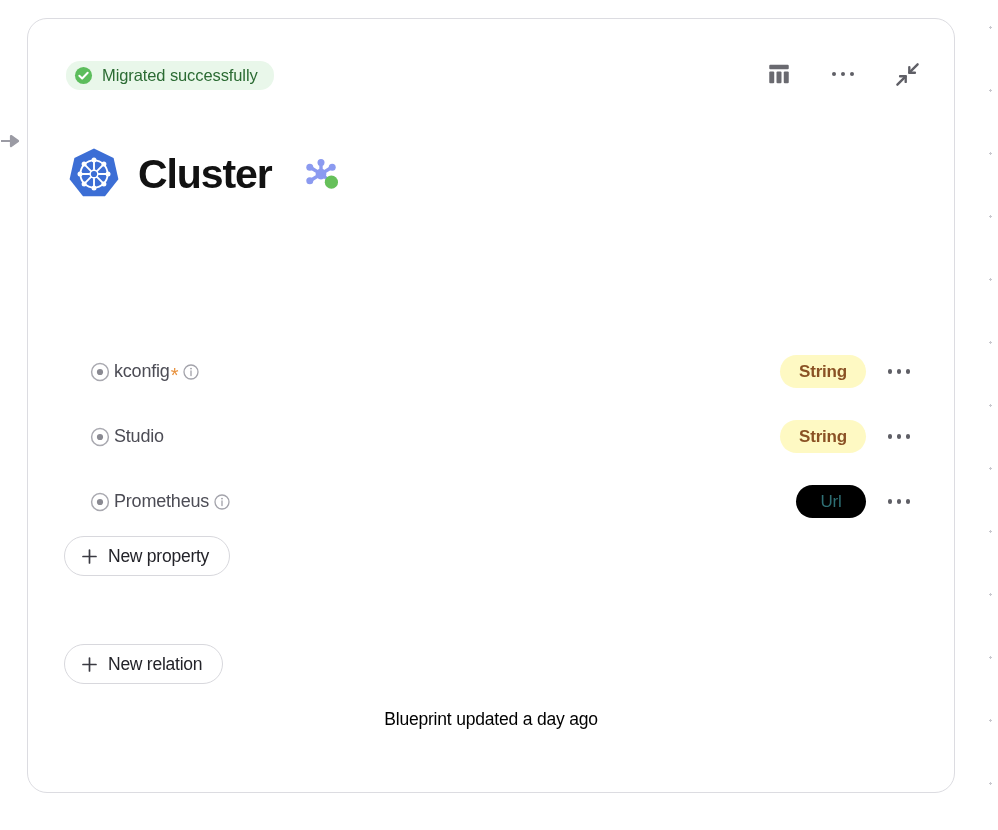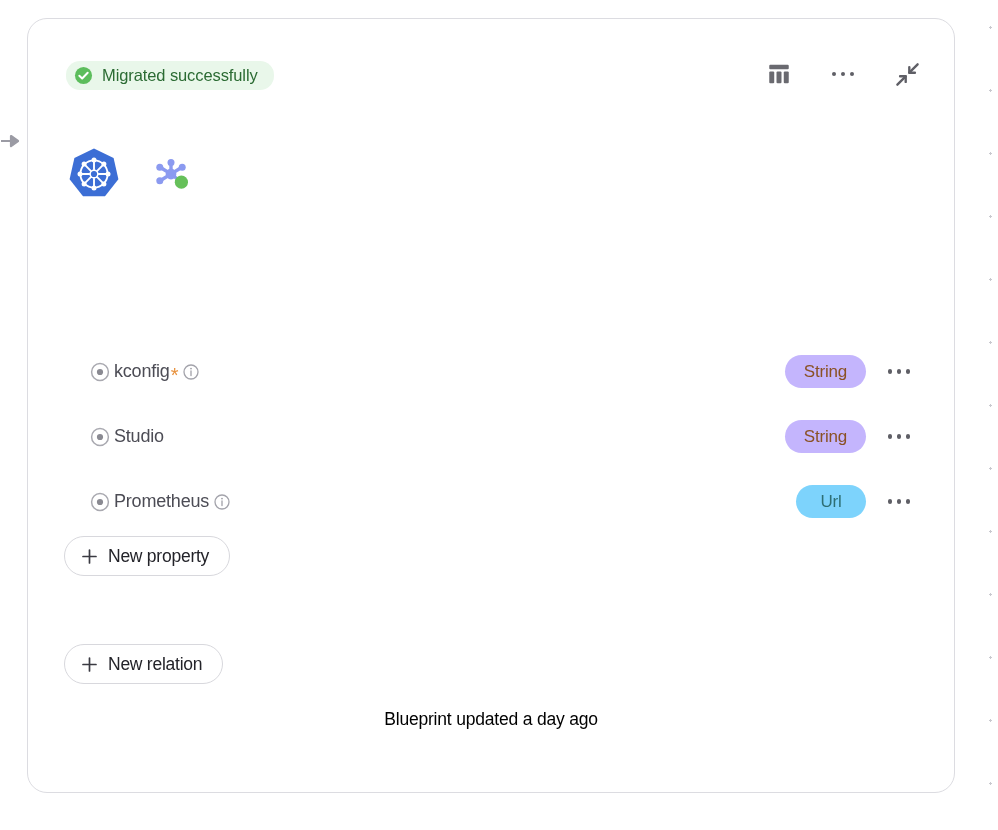--- a/index.html
+++ b/index.html
@@ -209,22 +209,22 @@
     align-items: center;
     justify-content: center;
     height: 33px;
     min-width: 70px;
     padding: 0 19px;
     border-radius: 17px;
     font-size: 17px;
     letter-spacing: -0.2px;
     box-sizing: border-box;
   }
-  .type-badge.string { background: #c4b5fd; color: #8a5124; }
-  .type-badge.url    { background: #7dd3fc; color: #2e6f74; }
+  .type-badge.string { background: #fef9c3; color: #8a5124; font-weight: bold; }
+  .type-badge.url    { background: #000000; color: #2e6f74; }
   .row-menu { width: 30px; display:flex; justify-content:center; cursor:pointer;}
 
   
   .pill-btn {
     position: absolute;
     display: inline-flex;
     align-items: center;
     gap: 10px;
     height: 40px;
     padding: 0 20px 0 16px;
@@ -332,20 +332,21 @@
           <circle cx="28" cy="42.0" r="2.5"></circle>
           <circle cx="14.0" cy="28" r="2.5"></circle>
           <circle cx="42.0" cy="28" r="2.5"></circle>
           <circle cx="18.1" cy="18.1" r="2.5"></circle>
           <circle cx="37.9" cy="37.9" r="2.5"></circle>
           <circle cx="37.9" cy="18.1" r="2.5"></circle>
           <circle cx="18.1" cy="37.9" r="2.5"></circle>
         </g>
       </svg>
     </span>
+    <span id="page-title">Cluster</span>
     <span id="molecule-icon">
       <svg viewBox="0 0 42 42" width="42" height="42" aria-hidden="true">
         <g stroke="#8b9af0" stroke-width="3.4" stroke-linecap="round">
           <path d="M21 21 L21 10"></path>
           <path d="M21 21 L10.5 14.5"></path>
           <path d="M21 21 L31.5 14.5"></path>
           <path d="M21 21 L10.5 27.5"></path>
           <path d="M21 21 L30 28"></path>
         </g>
         <g fill="#8b9af0">

